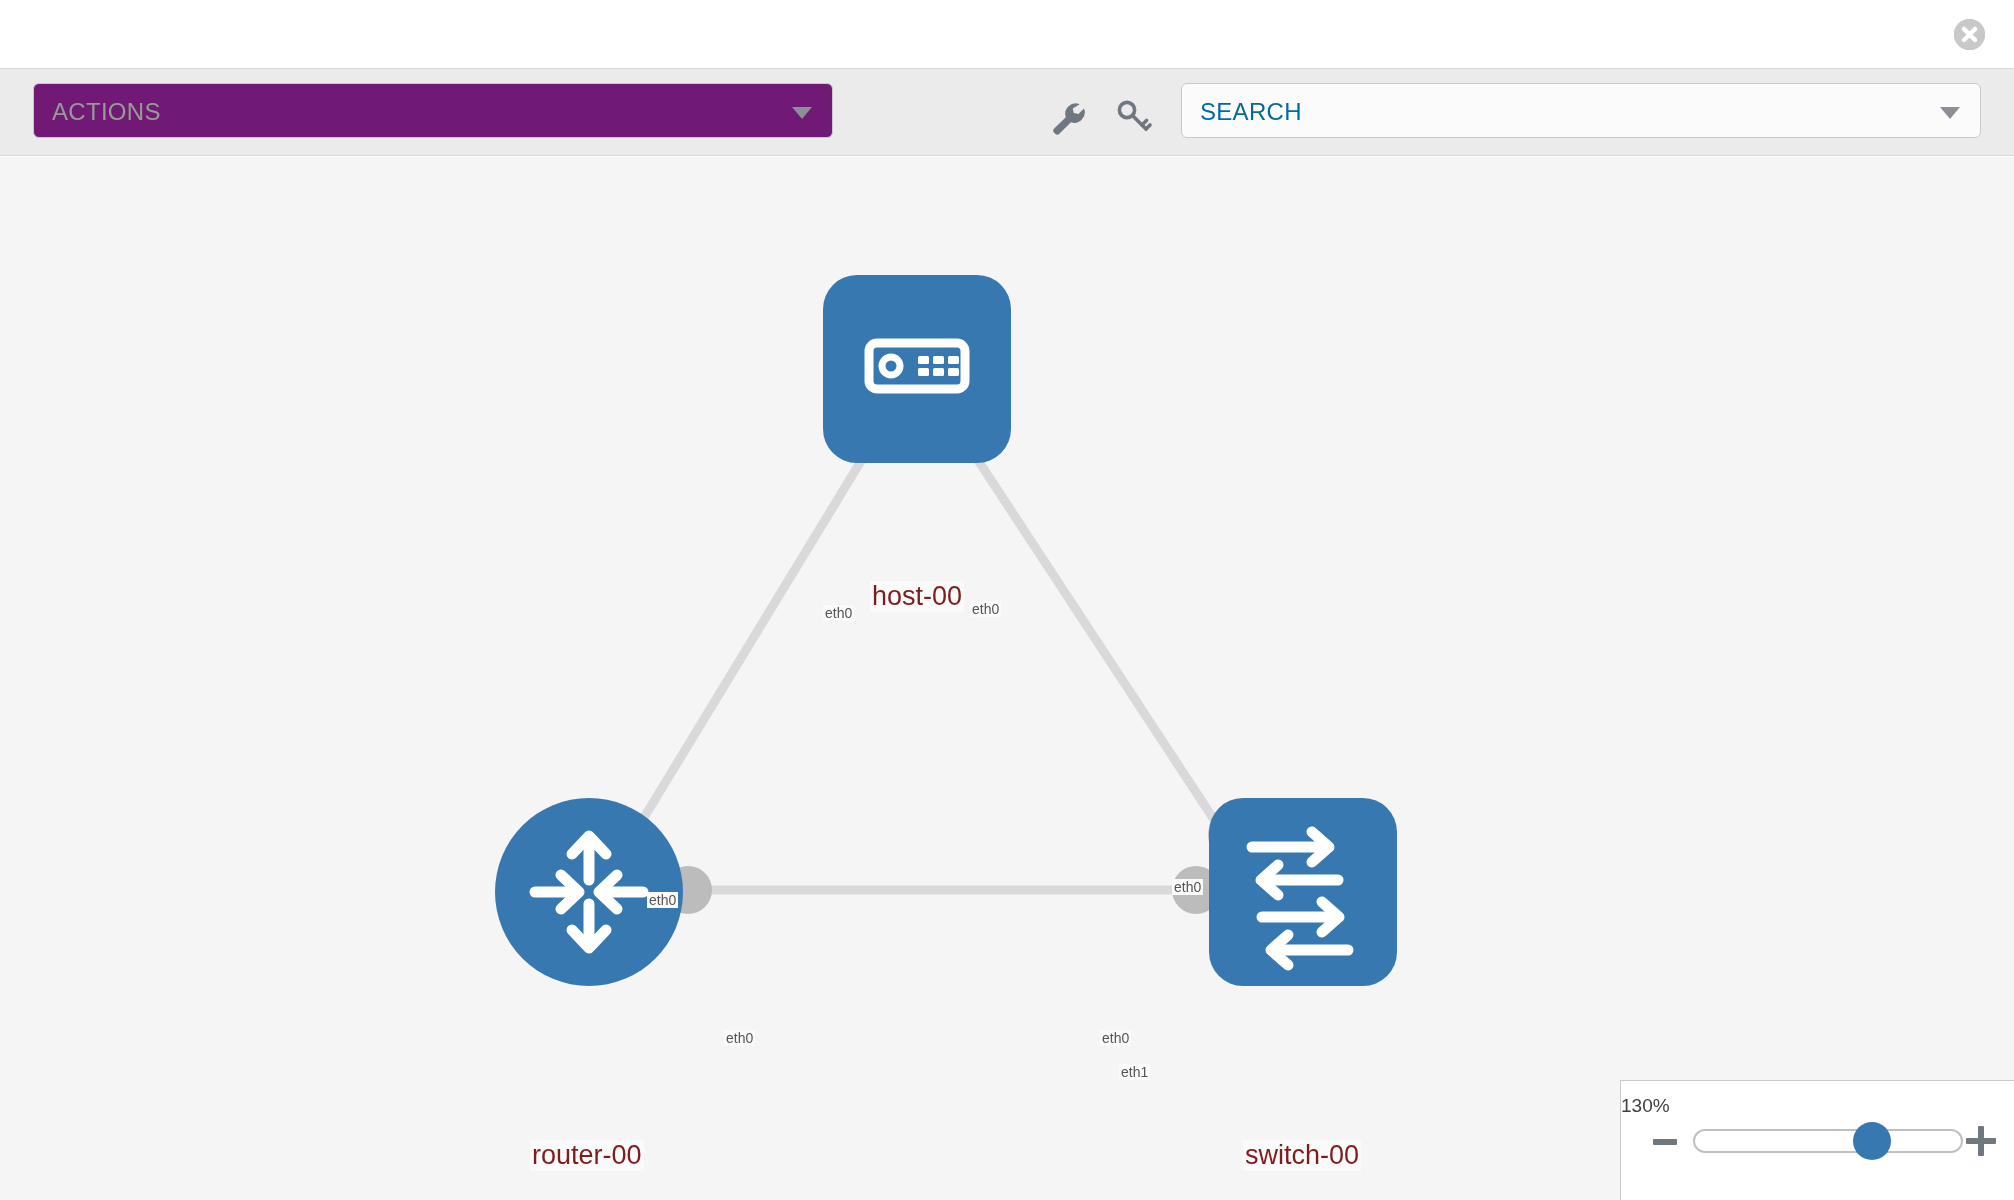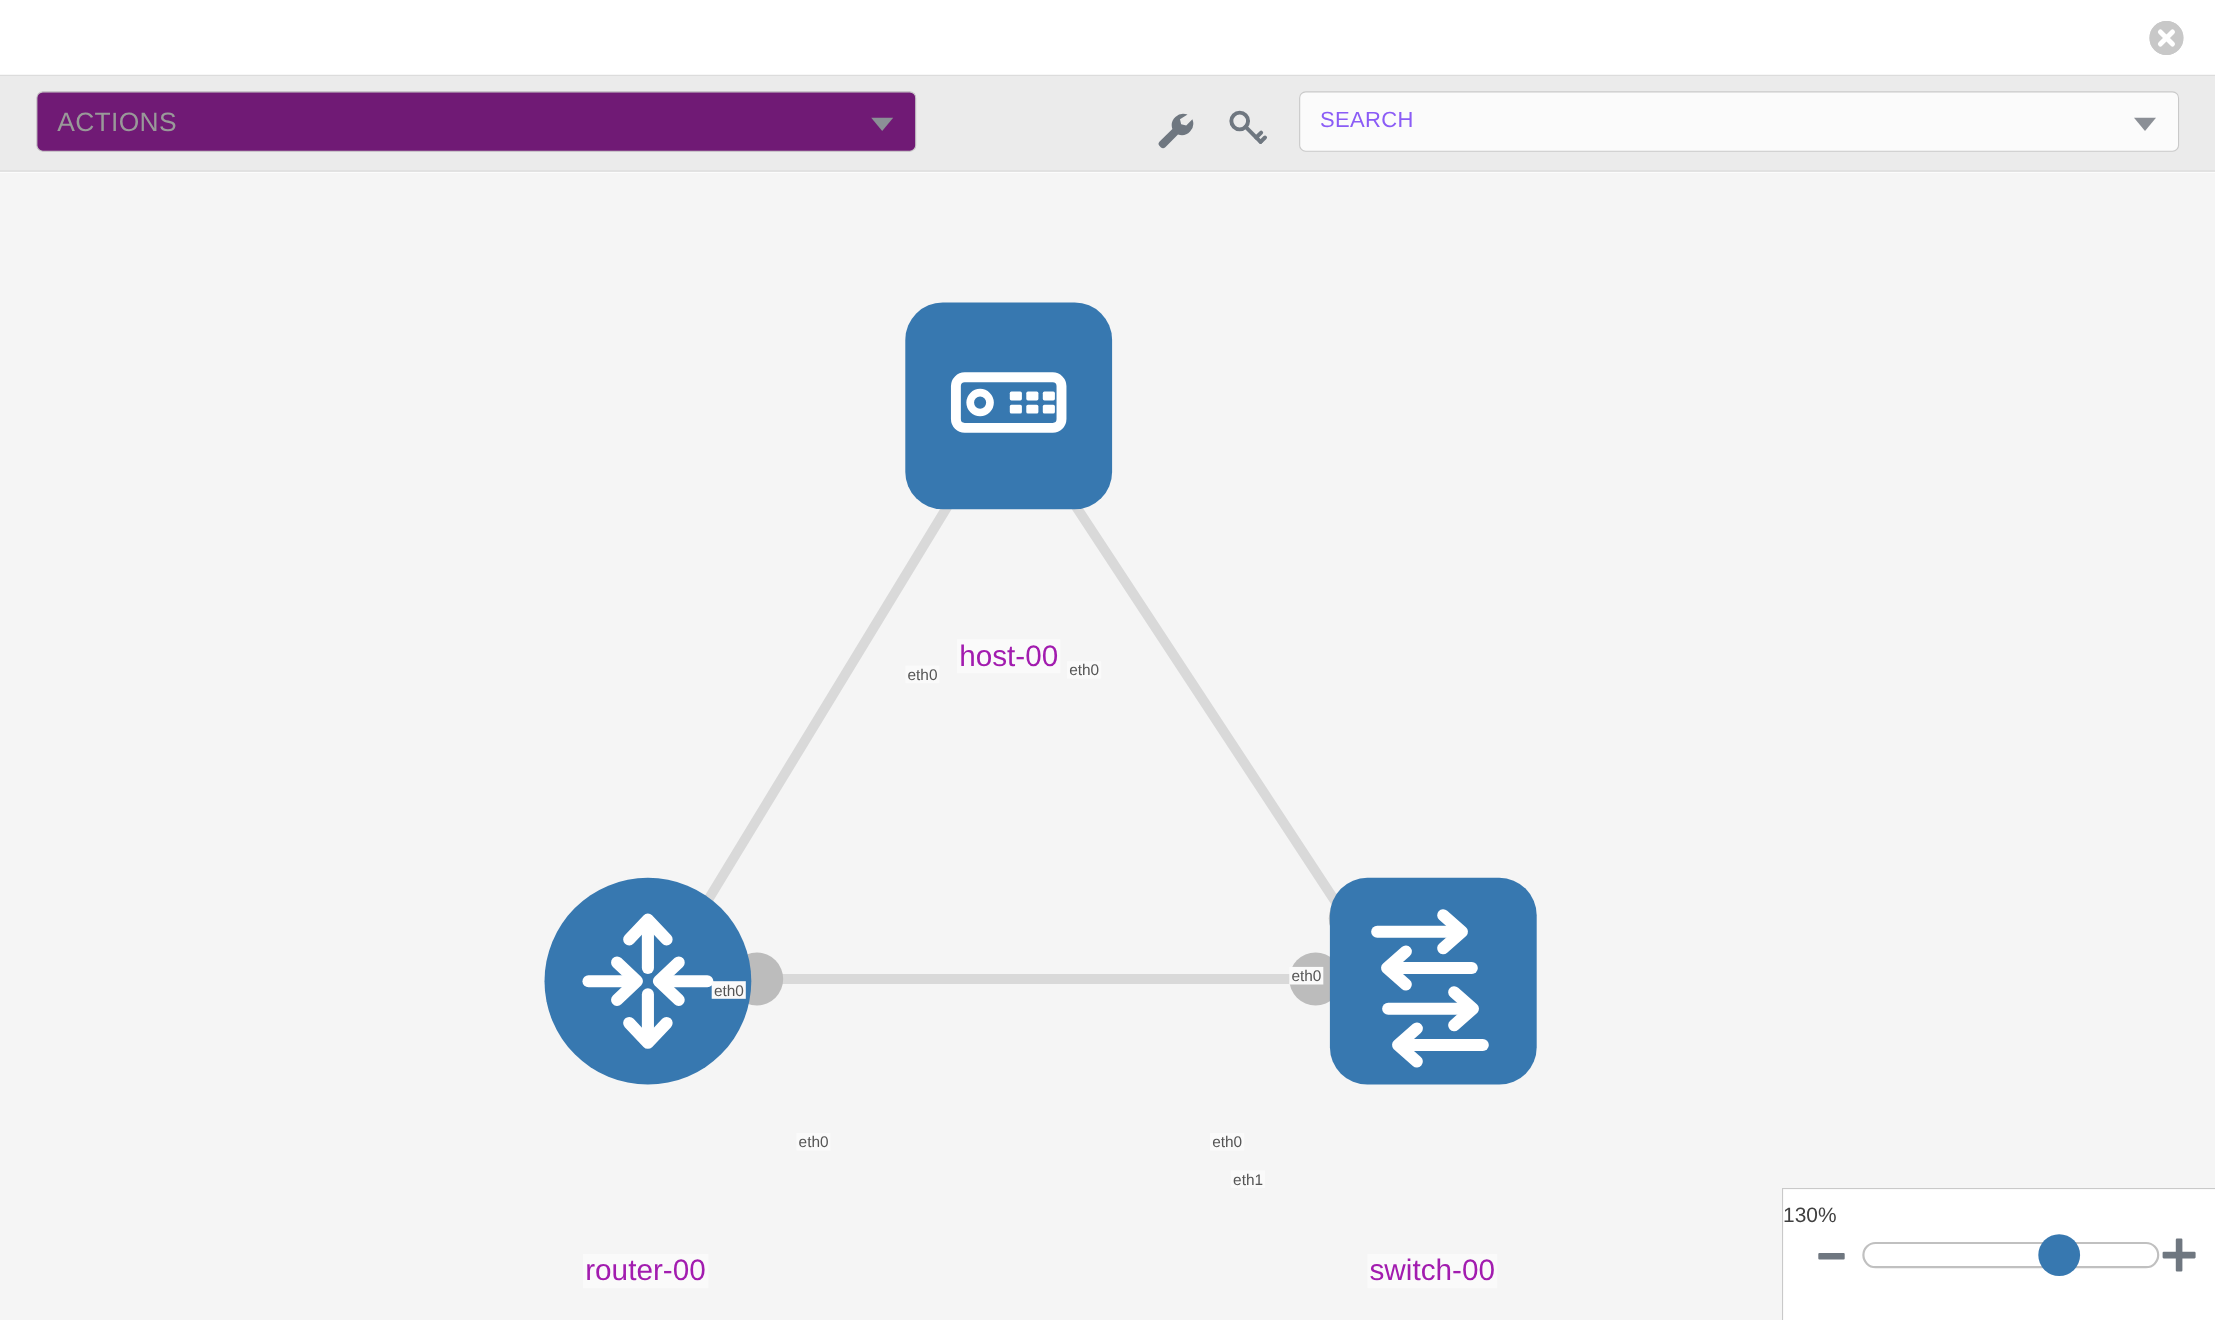--- a/index.html
+++ b/index.html
@@ -72,37 +72,37 @@
   .search-field {
     position: absolute; left: 1181px; top: 83px;
     width: 800px; height: 55px;
     background: #fbfbfb;
     border: 1px solid #c9c9c9;
     border-radius: 6px;
     cursor: text;
   }
   .search-field .label {
     position: absolute; left: 18px; top: 14px;
-    font-size: 20px; color: #8b5cf6;
+    font-size: 24px; color: #0369a1;
     letter-spacing: 0.3px;
   }
 
   
   .canvas {
     position: absolute; left: 0; top: 157px;
     width: 2014px; height: 1043px;
     background: #f5f5f5;
     overflow: hidden;
   }
   .topology-svg { position: absolute; left: 0; top: 0; }
 
   .node-label {
     position: absolute;
     font-size: 27px;
-    color: #a21caf;
+    color: #7f1d1d;
     background: #fafafa;
     white-space: nowrap;
     padding: 0 2px;
   }
   .port-label {
     position: absolute;
     font-size: 14px;
     color: #555555;
     background: #fafafa;
     white-space: nowrap;

